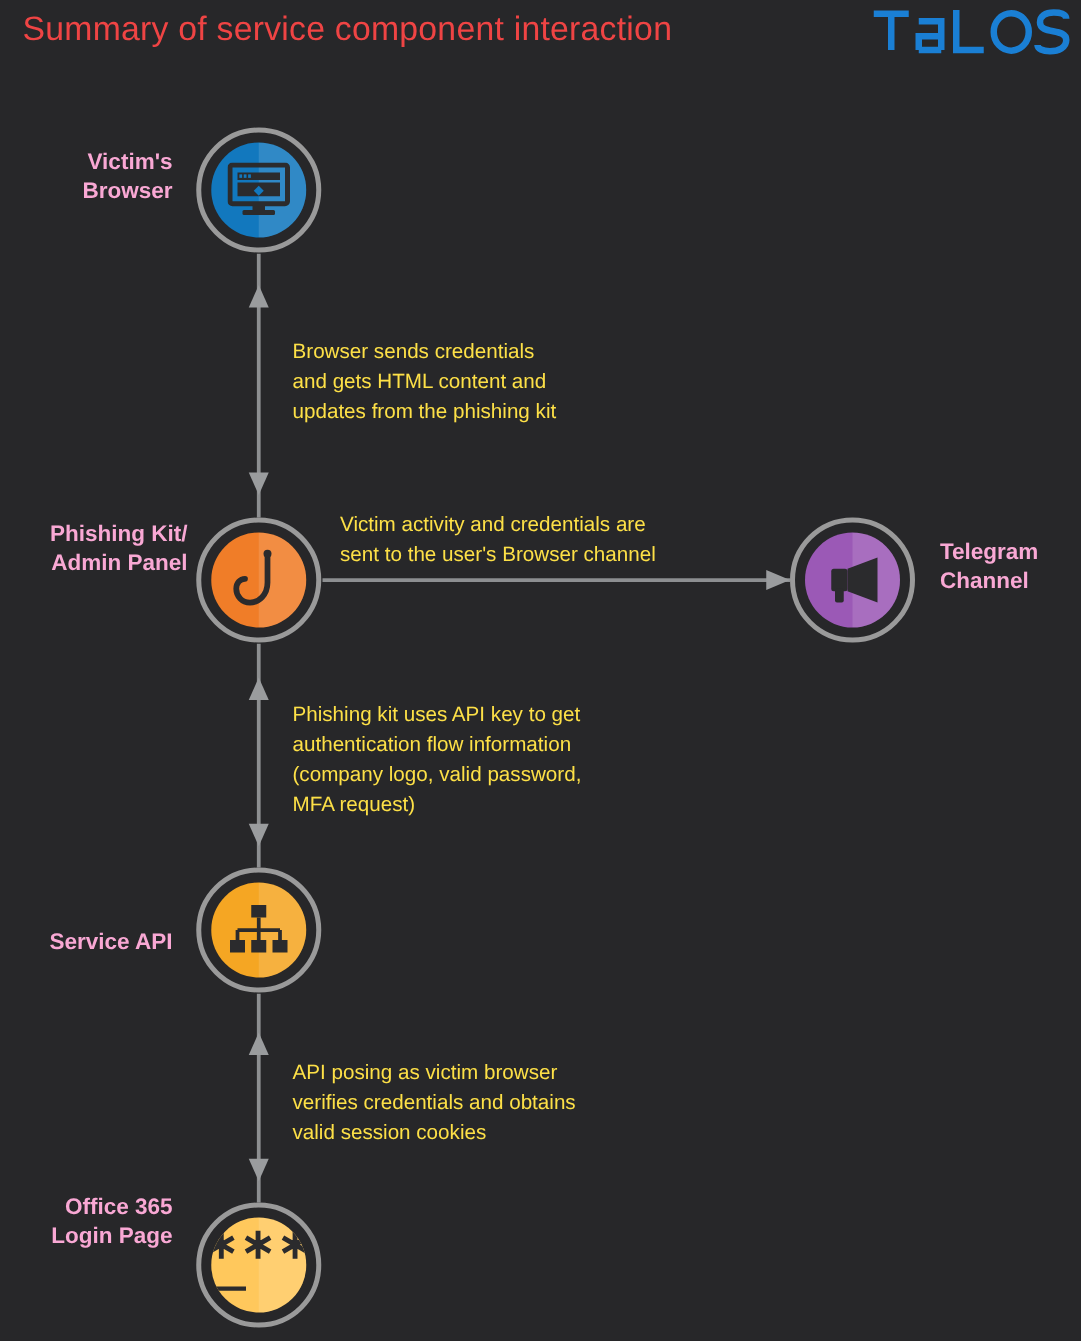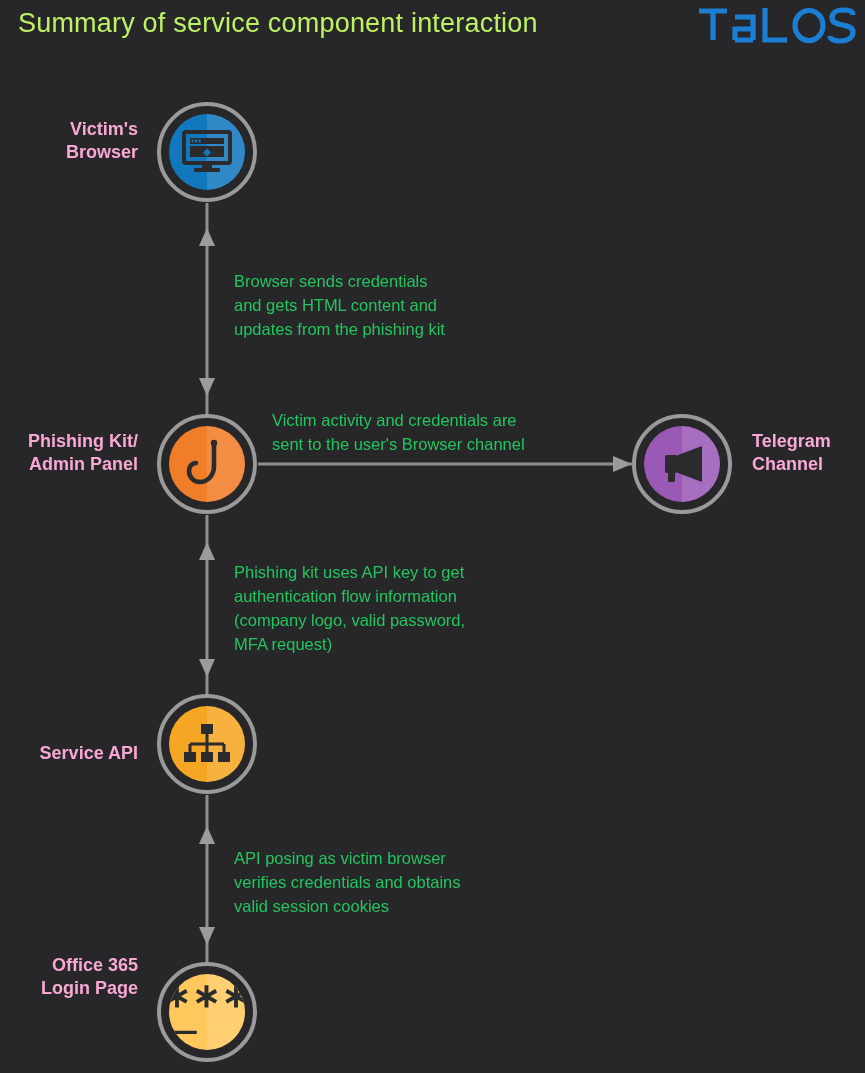--- a/index.html
+++ b/index.html
@@ -19,21 +19,21 @@
     overflow: hidden;
   }
 
   
   #page-title {
     position: absolute;
     left: 18px;
     top: 8px;
     font-size: 27px;
     font-weight: 400;
-    color: #bef264;
+    color: #ef4444;
     letter-spacing: 0.2px;
     white-space: nowrap;
   }
   #talos-logo {
     position: absolute;
     right: 8px;
     top: 3px;
     width: 160px;
     height: 44px;
   }
@@ -97,21 +97,21 @@
   .node-label.right-align {
     text-align: right;
   }
   .node-label.left-align {
     text-align: left;
   }
 
   
   .edge-label {
     position: absolute;
-    color: #22c55e;
+    color: #fde047;
     font-size: 16.5px;
     line-height: 1.45;
     white-space: pre-line;
     font-weight: 400;
   }
 
   
   .pwd-glyph {
     font-family: "Liberation Sans", sans-serif;
     font-size: 34px;
@@ -194,21 +194,21 @@
 
   <div class="node" style="left:157px; top:414px;">
     <div class="node-fill" style="background:#f07d28;">
       <div class="lighter"></div>
       <svg class="node-icon" width="42" height="52" viewBox="0 0 42 52">
         <path d="M28 6 L28 28 C28 38 21 44 14 44 C7.5 44 3 39 3 33 C3 28.5 6 25 10 25" fill="none" stroke="#2b2b2d" stroke-width="4.6" stroke-linecap="round"></path>
         <circle cx="28" cy="5" r="3.2" fill="#2b2b2d"></circle>
       </svg>
     </div>
   </div>
-  <div class="node-label right-align" style="left:0px; top:430px; width:138px;">Phishing Kit/
+  <div class="node-label right-align" style="left:0px; top:416px; width:138px;padding-left:12px;">Phishing Kit/
 Admin Panel</div>
 
   <div class="node" style="left:632px; top:414px;">
     <div class="node-fill" style="background:#9b59b6;">
       <div class="lighter"></div>
       <svg class="node-icon" width="48" height="40" viewBox="0 0 48 40">
         <path d="M20 11 L44 2 L44 38 L20 29 Z" fill="#2b2b2d"></path>
         <rect x="7" y="11" width="13" height="18" rx="2" fill="#2b2b2d"></rect>
         <rect x="10" y="27" width="7" height="11" rx="1.6" fill="#2b2b2d"></rect>
       </svg>

